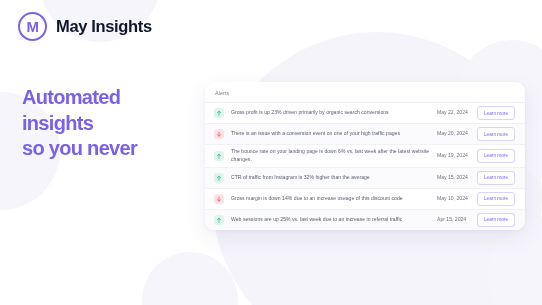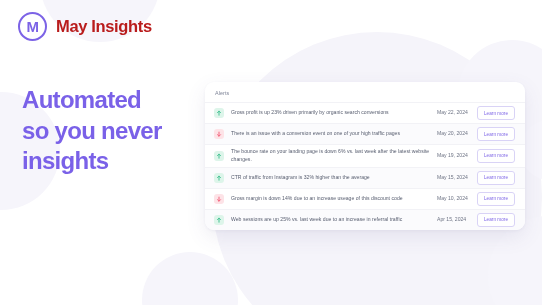--- a/index.html
+++ b/index.html
@@ -60,32 +60,32 @@
   .brand-mark span {
     font-size: 15px;
     font-weight: bold;
     color: #7c63e6;
     line-height: 1;
     letter-spacing: -0.3px;
   }
   .brand-name {
     font-size: 16.5px;
     font-weight: bold;
-    color: #b91c1c;
+    color: #0f172a;
     letter-spacing: -0.35px;
     white-space: nowrap;
   }
 
   
   .headline {
     position: absolute;
     left: 22px;
     top: 85px;
     width: 190px;
-    font-size: 24px;
+    font-size: 20px;
     font-weight: bold;
     line-height: 1.28;
     color: #7a61e8;
     letter-spacing: -0.7px;
   }
   .headline .ln { display: block; white-space: nowrap; }
 
   
   .card {
     position: absolute;
@@ -180,22 +180,22 @@
 
   <div class="brand">
     <div class="brand-mark">
       <span>M</span>
     </div>
     <div class="brand-name">May Insights</div>
   </div>
 
   <div class="headline">
     <span class="ln">Automated</span>
+    <span class="ln">insights</span>
     <span class="ln">so you never</span>
-    <span class="ln">insights</span>
   </div>
 
   <div class="card">
     <div class="card-title">Alerts</div>
     <div class="rows" id="alert-rows">
         <div class="row">
           <div class="row-icon up">
             <svg width="6" height="6" viewBox="0 0 6 6">
               <path d="M3 5.2 L3 1.2 M1.5 2.6 L3 1.1 L4.5 2.6" stroke="#3fbf8f" stroke-width="0.95" fill="none" stroke-linecap="round" stroke-linejoin="round"></path>
             </svg>

